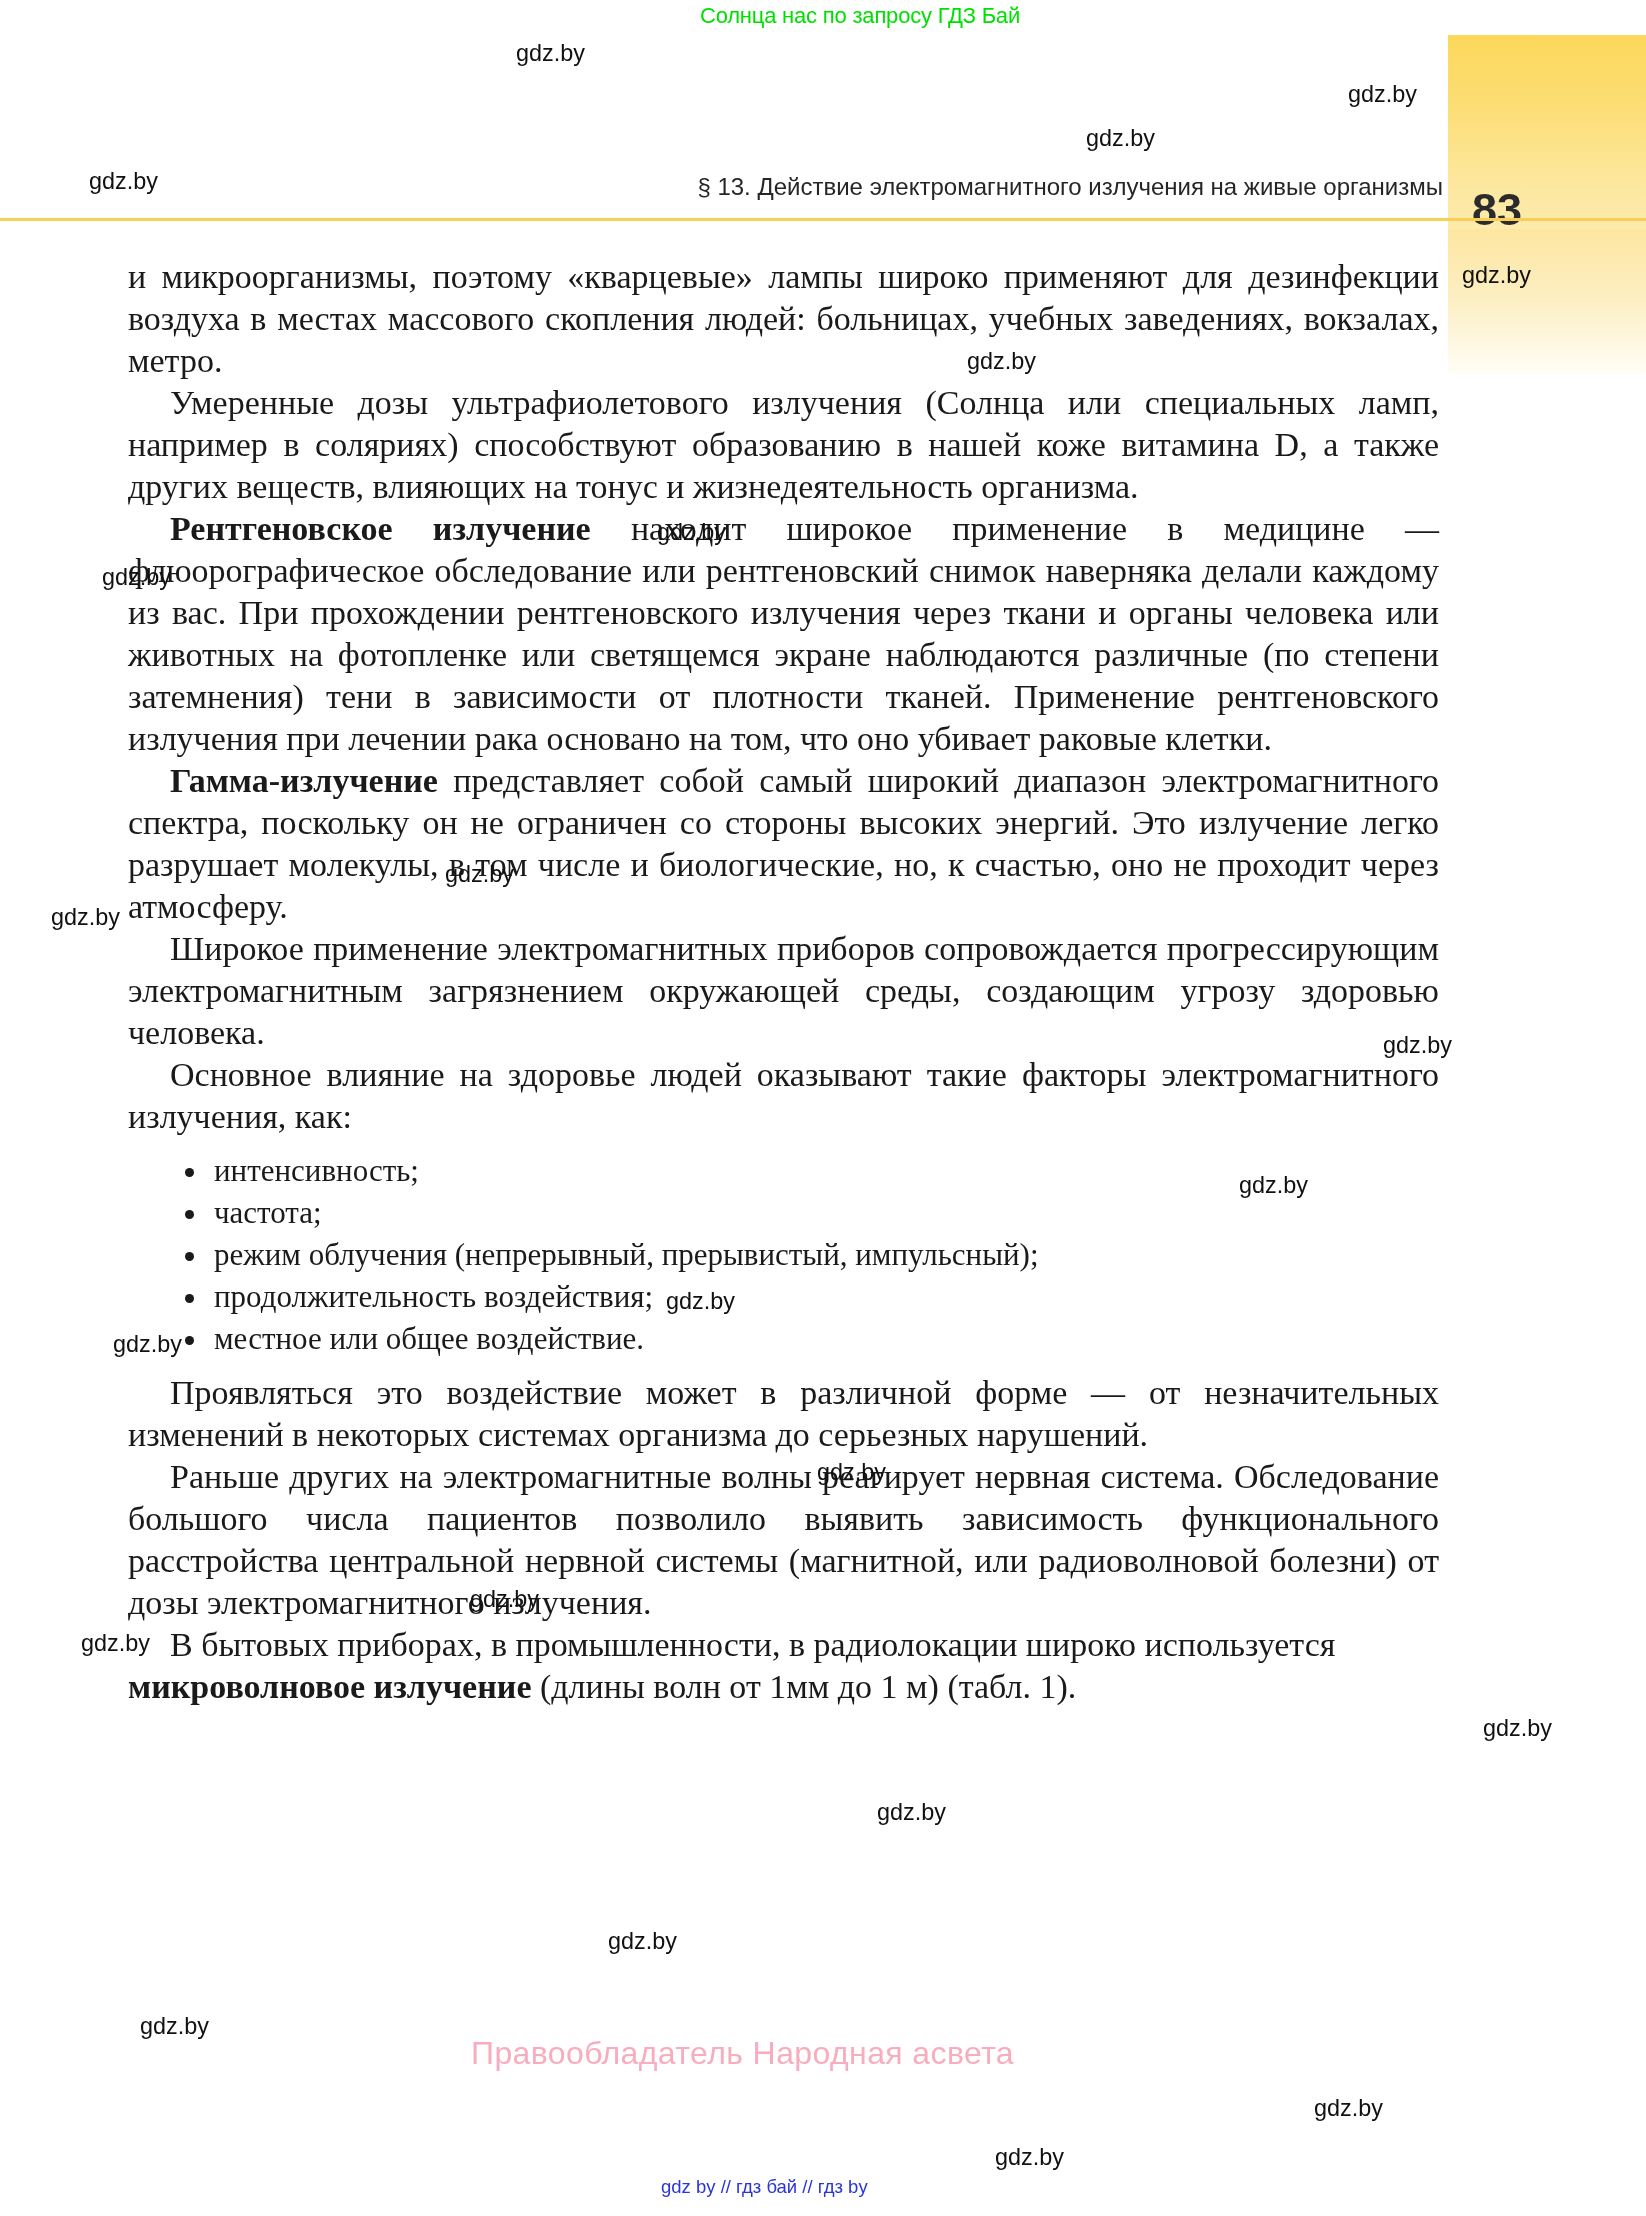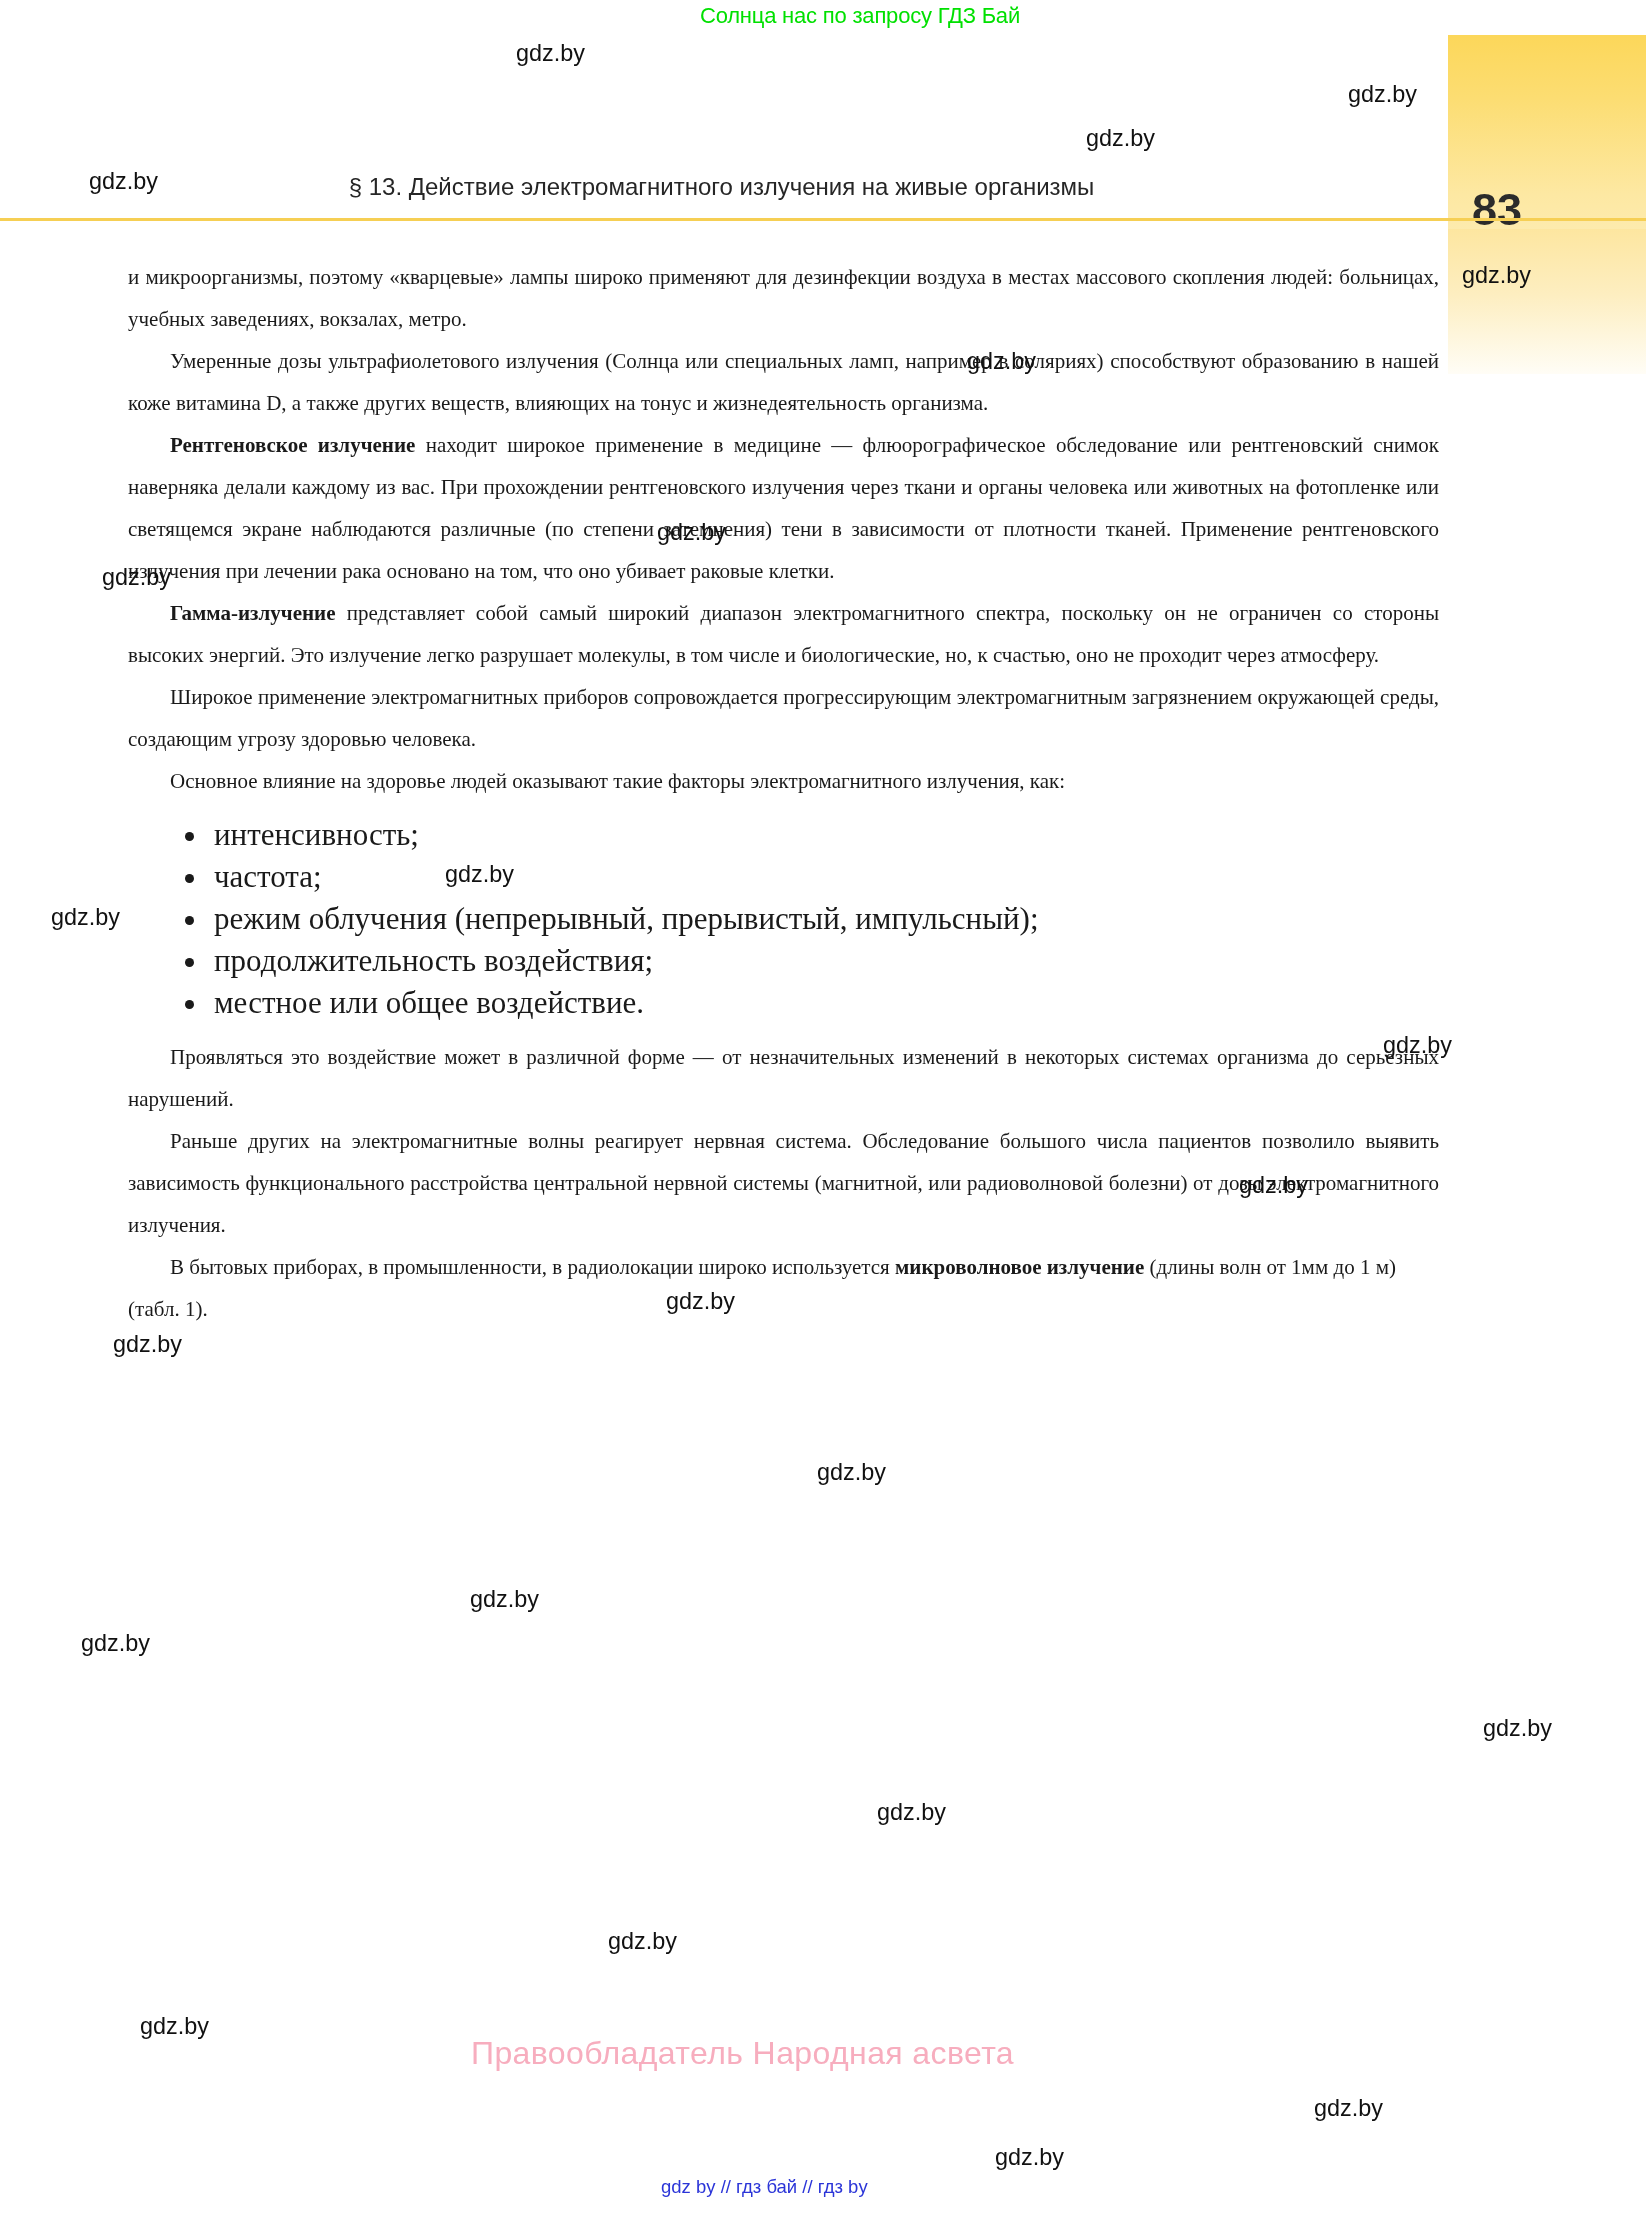--- a/index.html
+++ b/index.html
@@ -59,21 +59,21 @@
     height: 145px;
     background: linear-gradient(to bottom, #fde6a0 0%, #fdeec0 45%, #fffdf6 100%);
   }
 
   
   .running-head {
     position: absolute;
     left: 0;
     top: 173px;
     width: 1443px;
-    text-align: center;
+    text-align: right;
     font-family: "Liberation Sans", sans-serif;
     font-size: 24px;
     color: #262626;
     white-space: nowrap;
   }
 
   
   .head-rule {
     position: absolute;
     left: 0;
@@ -85,21 +85,21 @@
 
   
   .column {
     position: absolute;
     left: 128px;
     top: 256px;
     width: 1311px;
   }
   p.body {
     margin: 0;
-    font-size: 21px;
+    font-size: 34px;
     line-height: 42px;
     color: #1a1a1a;
     text-align: justify;
     text-justify: inter-word;
     hyphens: manual;
     font-family: "Liberation Serif", serif;
   }
   p.body.indent { text-indent: 42px; }
   p.body.last-left { text-align: left; }
   b { font-weight: bold; }

